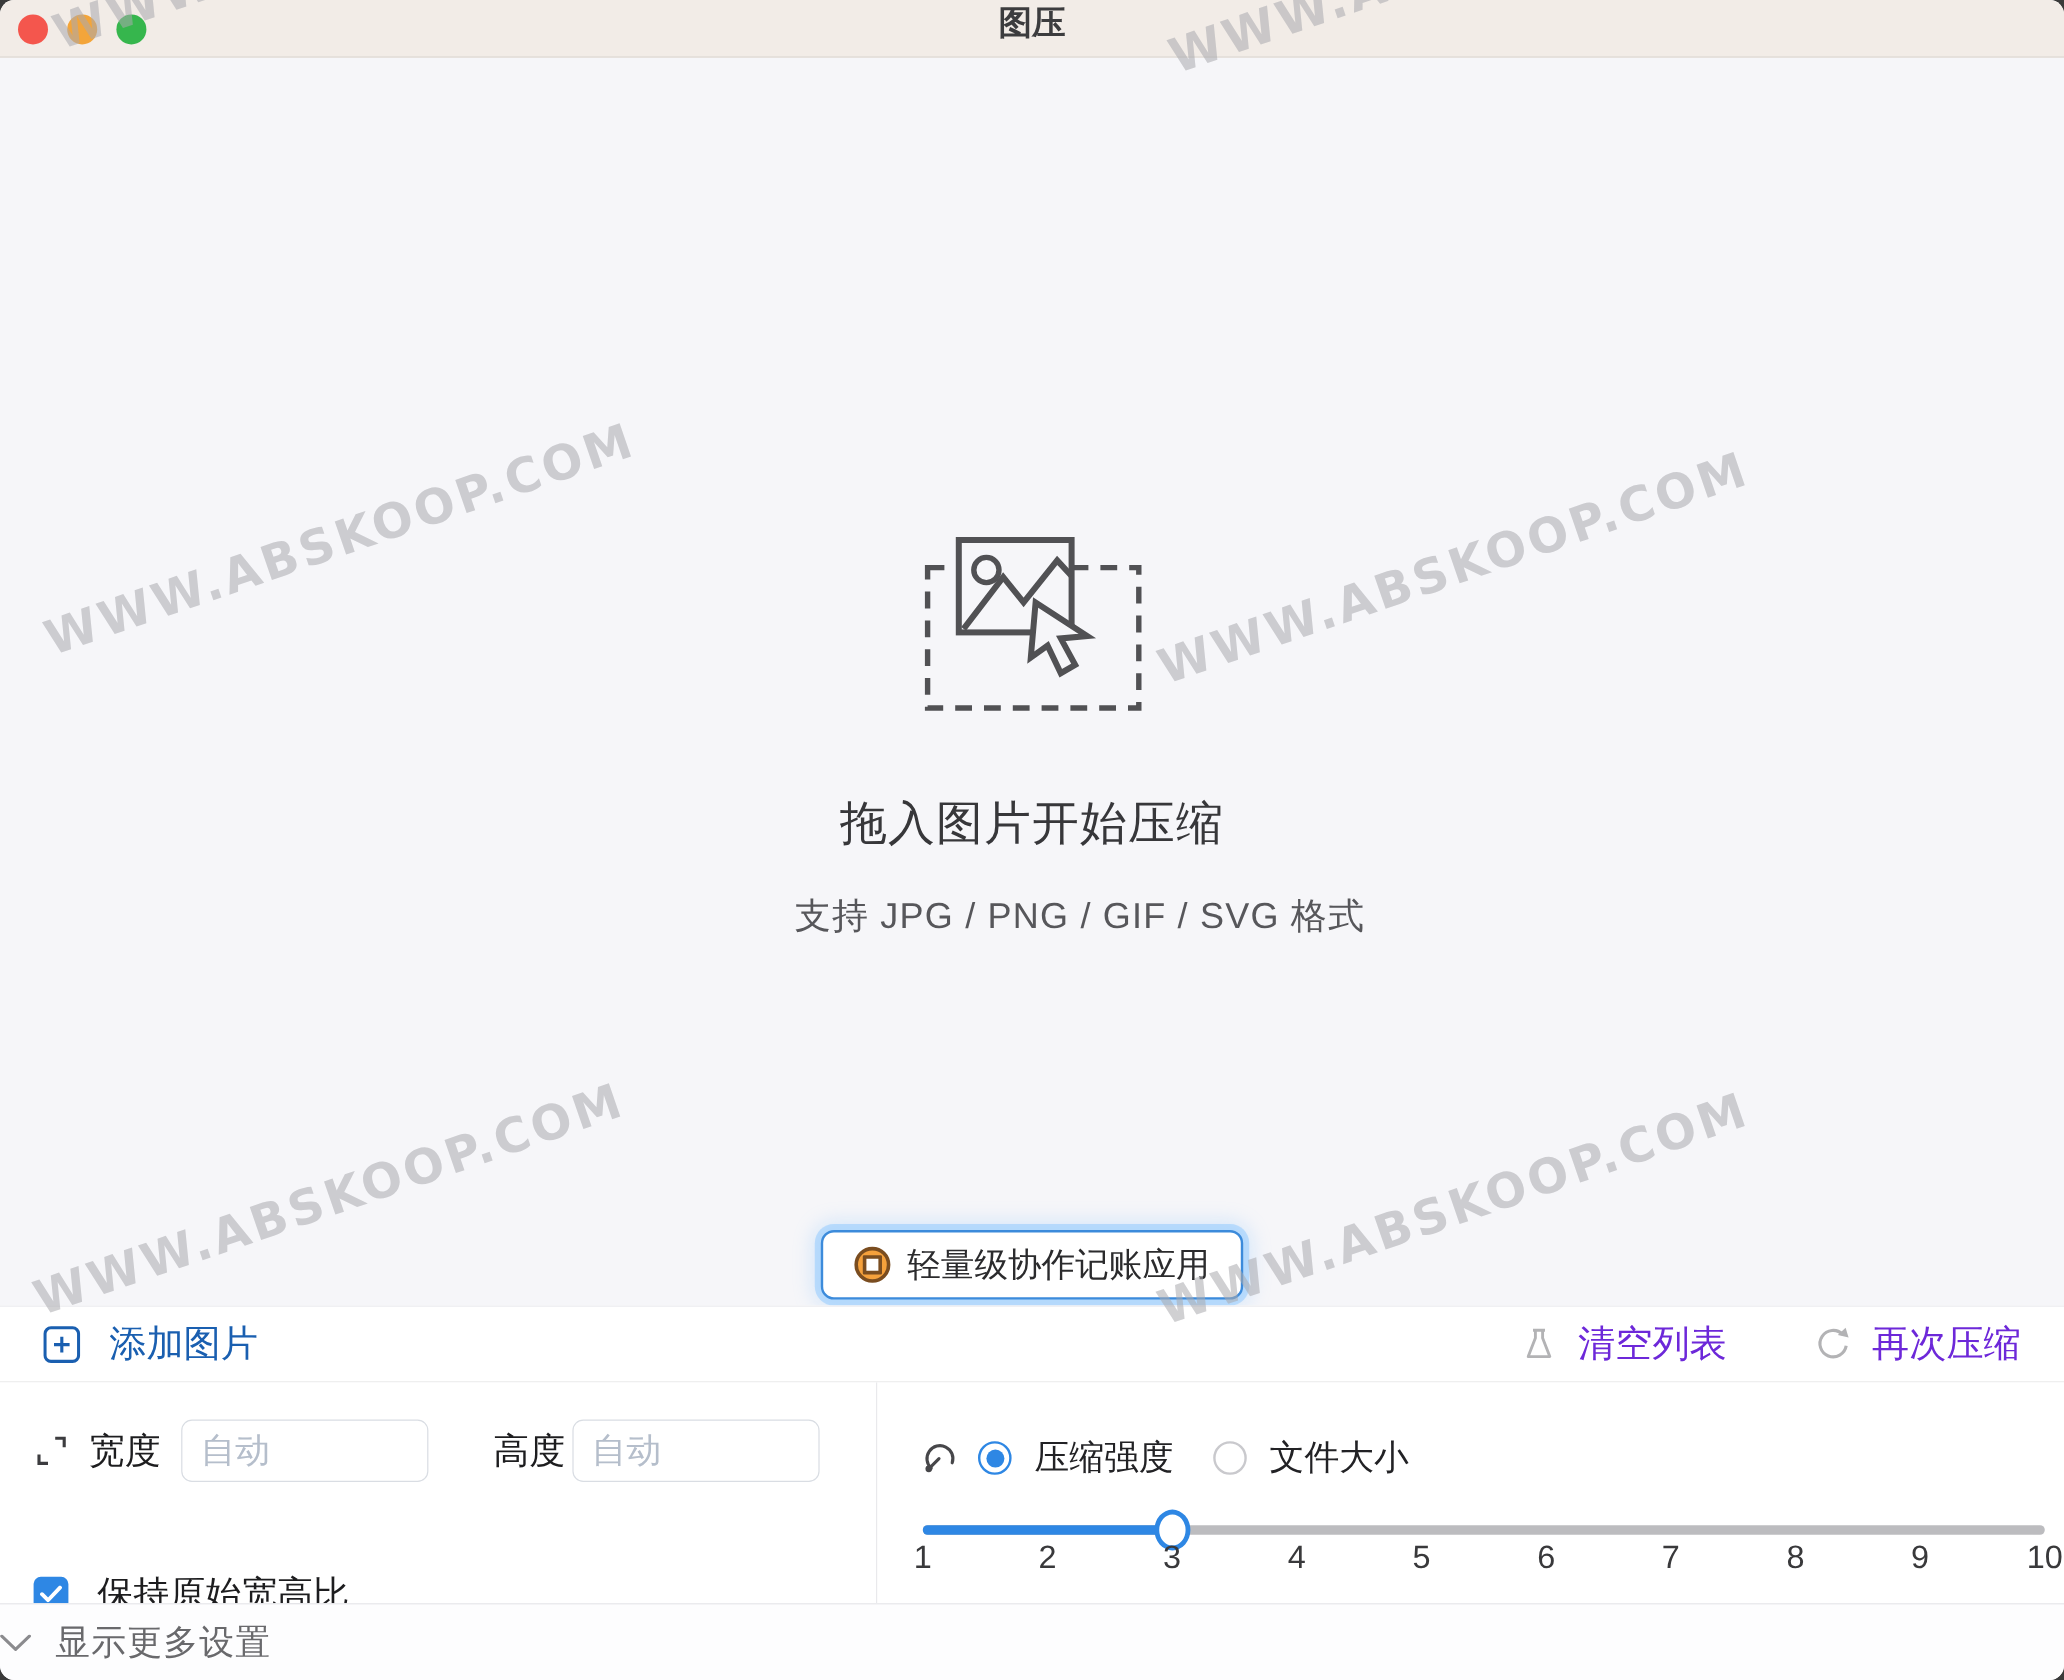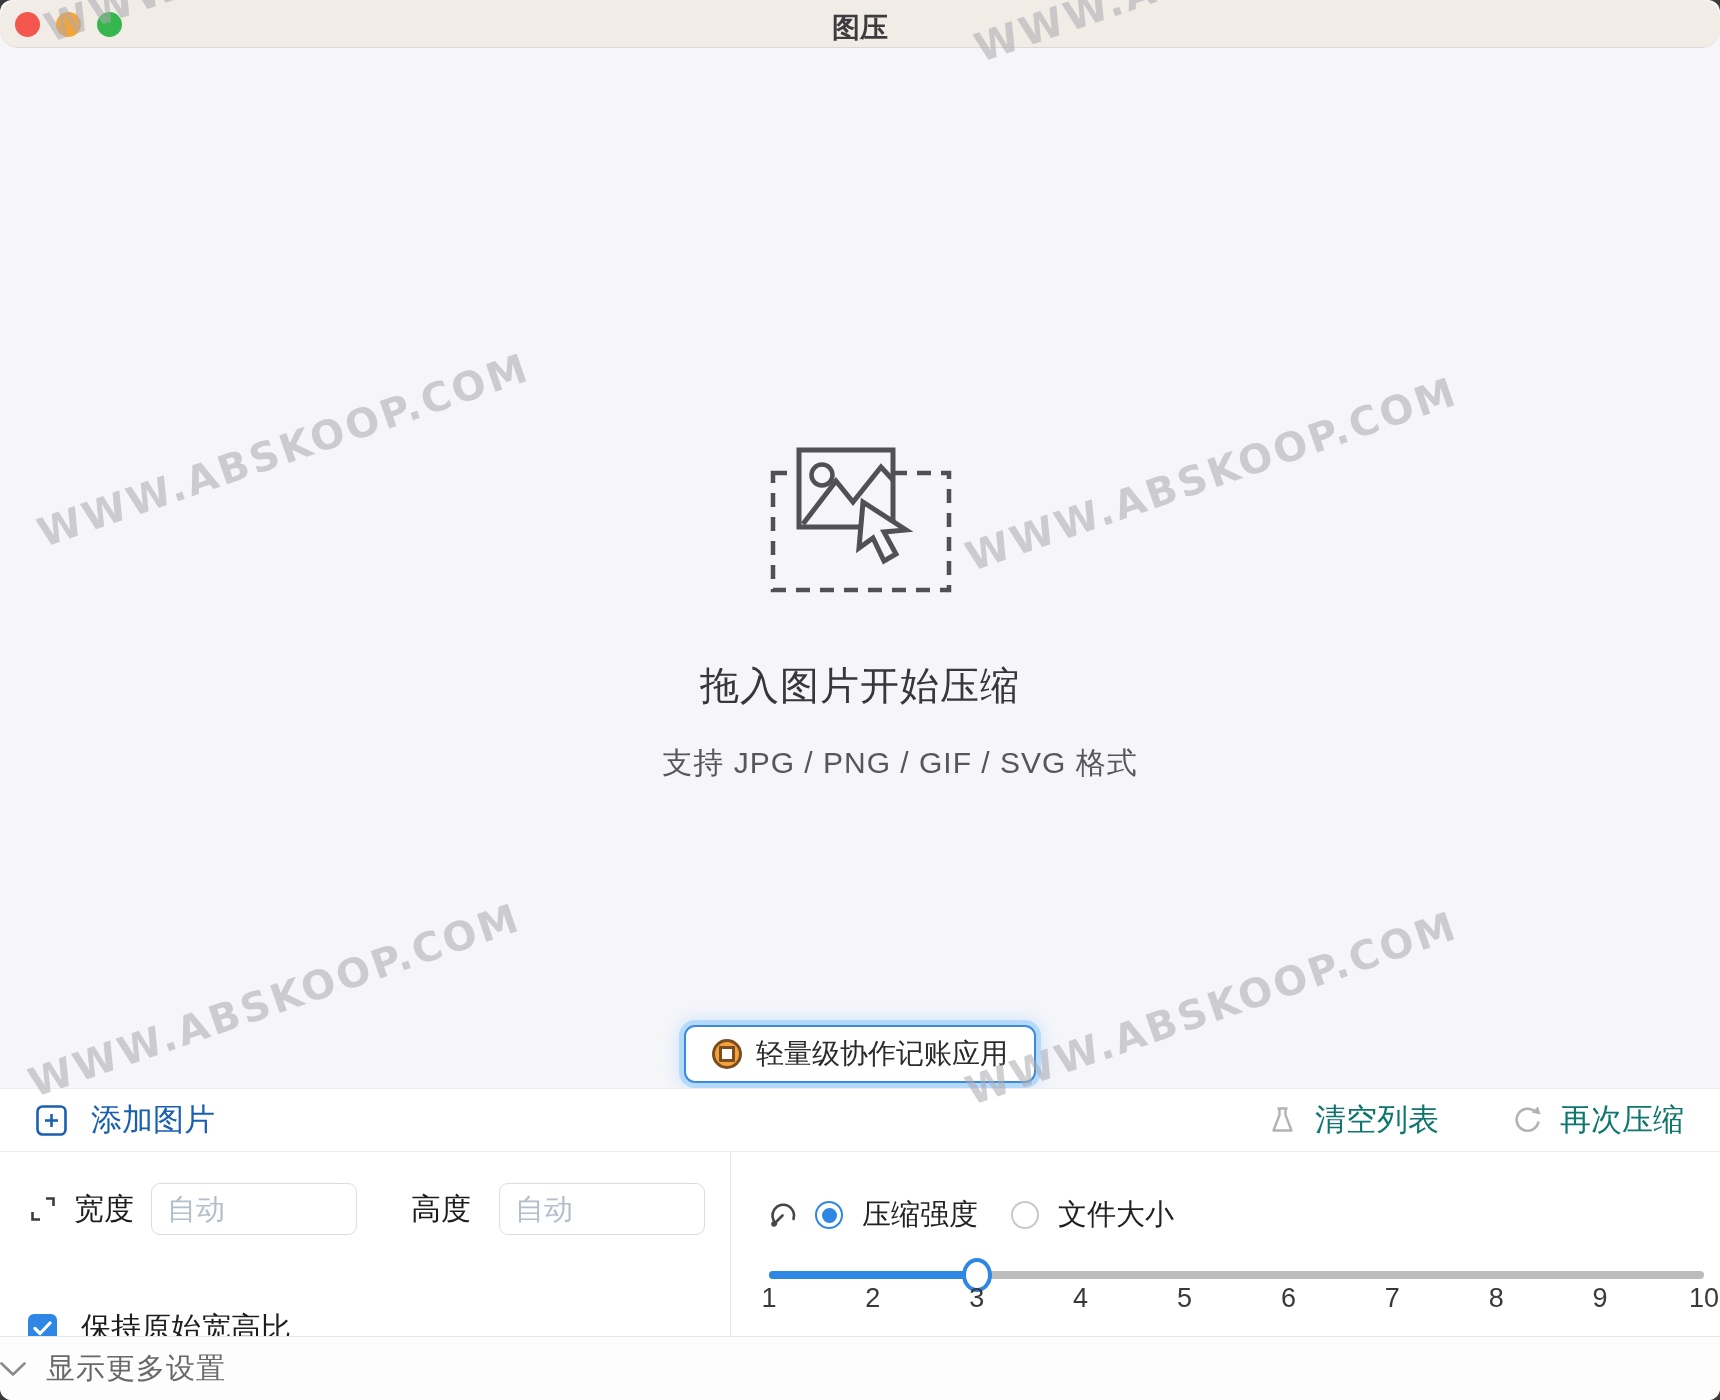--- a/index.html
+++ b/index.html
@@ -5,21 +5,21 @@
   html,body{margin:0;padding:0;background:#3a3a3a;}
   .window{
     position:relative;width:1720px;height:1400px;margin:0 auto;
     background:#f6f6f9;border-radius:12px;overflow:hidden;
     font-family:"Liberation Sans","DejaVu Sans",sans-serif;
   }
   
   .titlebar{
     position:absolute;top:0;left:0;right:0;height:47px;
     background:#f2ece7;border-bottom:1px solid #ddd8d2;
-    display:flex;align-items:flex-end;justify-content:center;border-radius:19px;
+    display:flex;align-items:flex-start;justify-content:center;
   }
   .traffic{position:absolute;left:15px;top:12px;display:flex;gap:16px;}
   .light{width:25px;height:25px;border-radius:50%;}
   .light.red{background:#f4564d;}
   .light.yellow{background:#f3a53a;}
   .light.green{background:#36b64d;}
   .win-title{font-size:28px;font-weight:700;color:#3c3c3e;}
   
   .dropzone{position:absolute;top:47px;left:0;right:0;height:1041px;}
   .drop-icon{position:absolute;left:760px;top:395px;}
@@ -44,21 +44,21 @@
     font-family:"DejaVu Sans",sans-serif;font-weight:700;font-size:40px;
     letter-spacing:3px;color:#aaaaaf;opacity:.55;}
   
   .toolbar{
     position:absolute;top:1088px;left:0;right:0;height:64px;background:#fff;
     border-top:1px solid #ededf0;border-bottom:1px solid #ececec;
     display:flex;align-items:center;padding:0 36px;box-sizing:border-box;
   }
   .add-btn{display:flex;align-items:center;gap:24px;color:#1a5fb0;font-size:31px;cursor:pointer;background:none;border:none;padding:0;font-family:inherit;}
   .toolbar-right{margin-left:auto;display:flex;gap:72px;}
-  .tool-btn{display:flex;align-items:center;gap:18px;color:#0f766e;font-size:31px;cursor:pointer;background:none;border:none;padding:0;font-family:Liberation Sans, sans-serif;}
+  .tool-btn{display:flex;align-items:center;gap:18px;color:#6d28d9;font-size:31px;cursor:pointer;background:none;border:none;padding:0;font-family:Liberation Sans, sans-serif;}
   
   .settings{position:absolute;top:1152px;left:0;right:0;height:184px;background:#fff;}
   .settings-left{position:absolute;left:0;top:0;bottom:0;width:731px;border-right:1px solid #e9e9ec;box-sizing:border-box;}
   .dim-row{position:absolute;top:31px;left:28px;display:flex;align-items:center;height:52px;}
   .dim-row .lbl{font-size:30px;color:#1d1d1f;}
   .dim-input{width:206px;height:52px;border:1.5px solid #d9dde3;border-radius:9px;
     background:#fff;font-size:29px;color:#333;padding:0 15px;box-sizing:border-box;
     font-family:inherit;outline:none;}
   .dim-input::placeholder{color:#b5becb;opacity:1;}
   .ratio-row{position:absolute;top:122px;left:28px;display:flex;align-items:center;gap:24px;cursor:pointer;margin-top:34px;}
@@ -147,21 +147,21 @@
 
   <div class="settings">
     <div class="settings-left">
       <div class="dim-row">
         <svg width="30" height="30" viewBox="0 0 30 30" style="margin-right:16px;">
           <polyline points="18,4.5 25.5,4.5 25.5,12" fill="none" stroke="#3c3c3f" stroke-width="2.6"></polyline>
           <polyline points="12,25.5 4.5,25.5 4.5,18" fill="none" stroke="#3c3c3f" stroke-width="2.6"></polyline>
         </svg>
         <span class="lbl" style="margin-right:17px;">宽度</span>
         <input class="dim-input" placeholder="自动" style="">
-        <span class="lbl" style="margin-left:54px;margin-right:28px;">高度</span>
+        <span class="lbl" style="margin-left:54px;margin-right:6px;">高度</span>
         <input class="dim-input" placeholder="自动" style="">
       </div>
       <div class="ratio-row">
         <span class="checkbox">
           <svg width="19" height="15" viewBox="0 0 19 15">
             <polyline points="2,7.5 7,12.5 17,2" fill="none" stroke="#fff" stroke-width="3.2" stroke-linecap="round" stroke-linejoin="round"></polyline>
           </svg>
         </span>
         <span class="lbl">保持原始宽高比</span>
       </div>

